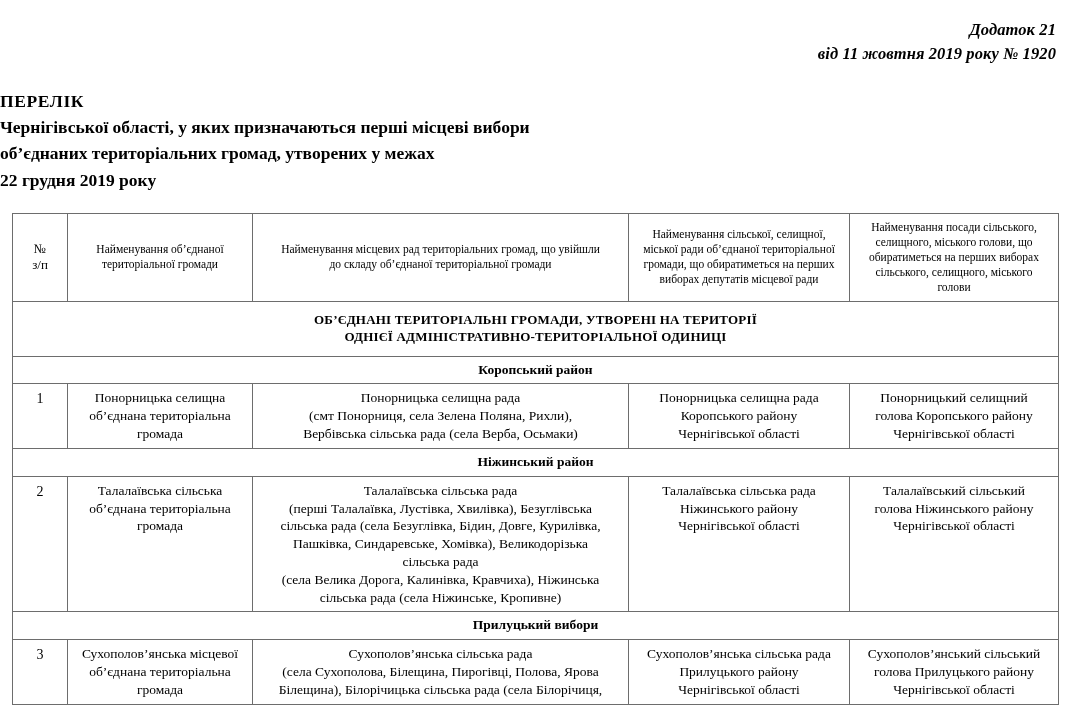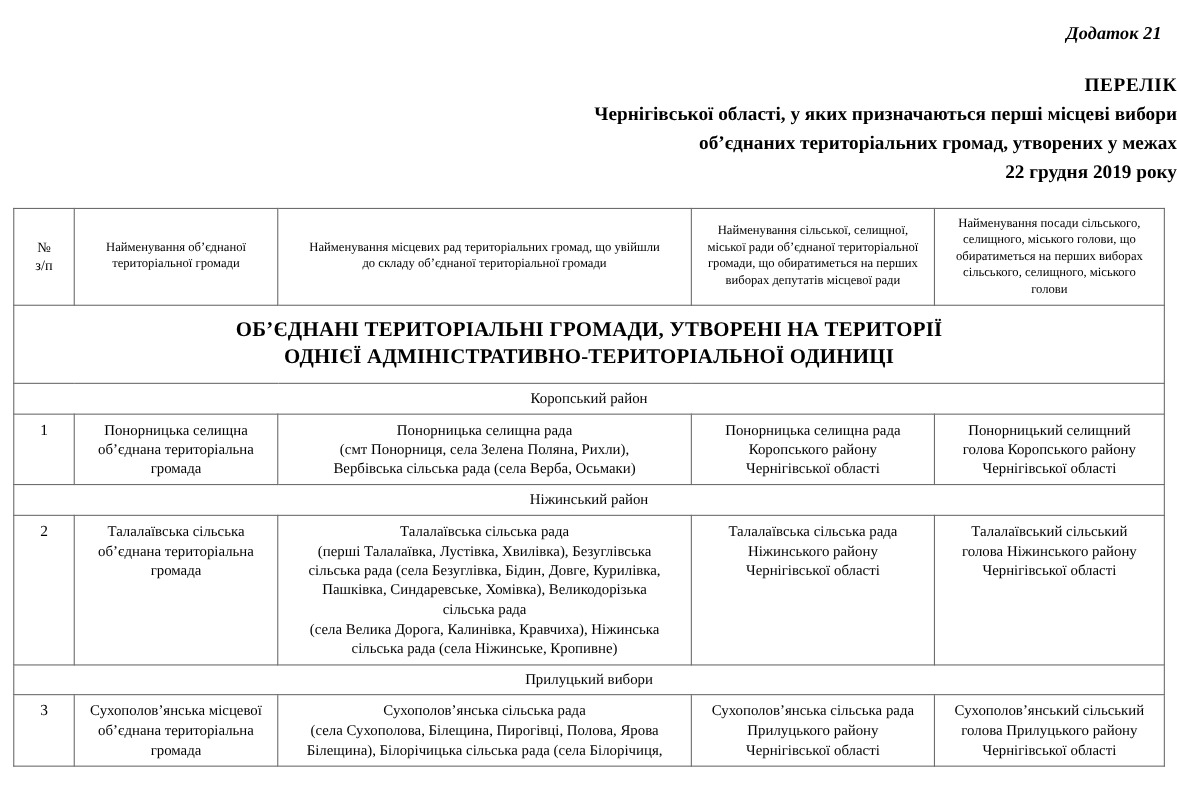--- a/index.html
+++ b/index.html
@@ -33,21 +33,21 @@
     line-height: 1.45;
     letter-spacing: 0.1px;
   }
   .doc-header div {
     white-space: nowrap;
     font-style: italic;
   }
 
   
   .doc-title {
-    text-align: right;
+    text-align: left;
     font-weight: bold;
     font-size: 17.5px;
     line-height: 1.5;
     margin-top: 22px;
   }
   .doc-title .t-main {
     letter-spacing: 0.6px;
   }
 
   
@@ -85,29 +85,29 @@
     height: 72px;
   }
   tr.hdr td.num {
     font-size: 13px;
     line-height: 1.25;
   }
 
   
   tr.band td {
     font-weight: bold;
-    font-size: 19px;
+    font-size: 13px;
     letter-spacing: 0.2px;
     line-height: 1.35;
     padding: 9px 4px 10px;
   }
 
   
   tr.district td {
-    font-weight: normal;
+    font-weight: bold;
     font-size: 13.5px;
     padding: 4px 4px 5px;
   }
 
   
   tr.data td {
     font-size: 13.5px;
     padding: 4px 6px 5px;
   }
   tr.data td.num {
@@ -129,20 +129,21 @@
     display: block;
   }
 </style>
 </head>
 <body>
 
 <div class="page">
 
   <div class="doc-header">
     <div>Додаток 21</div>
+    <div>від 11 жовтня 2019 року № 1920</div>
   </div>
 
   <div class="doc-title">
     <div class="t-main">ПЕРЕЛІК</div>
     <div>Чернігівської області, у яких призначаються перші місцеві вибори</div>
     <div>об’єднаних територіальних громад, утворених у межах</div>
     <div>22 грудня 2019 року</div>
   </div>
 
   <div class="tbl-wrap">

